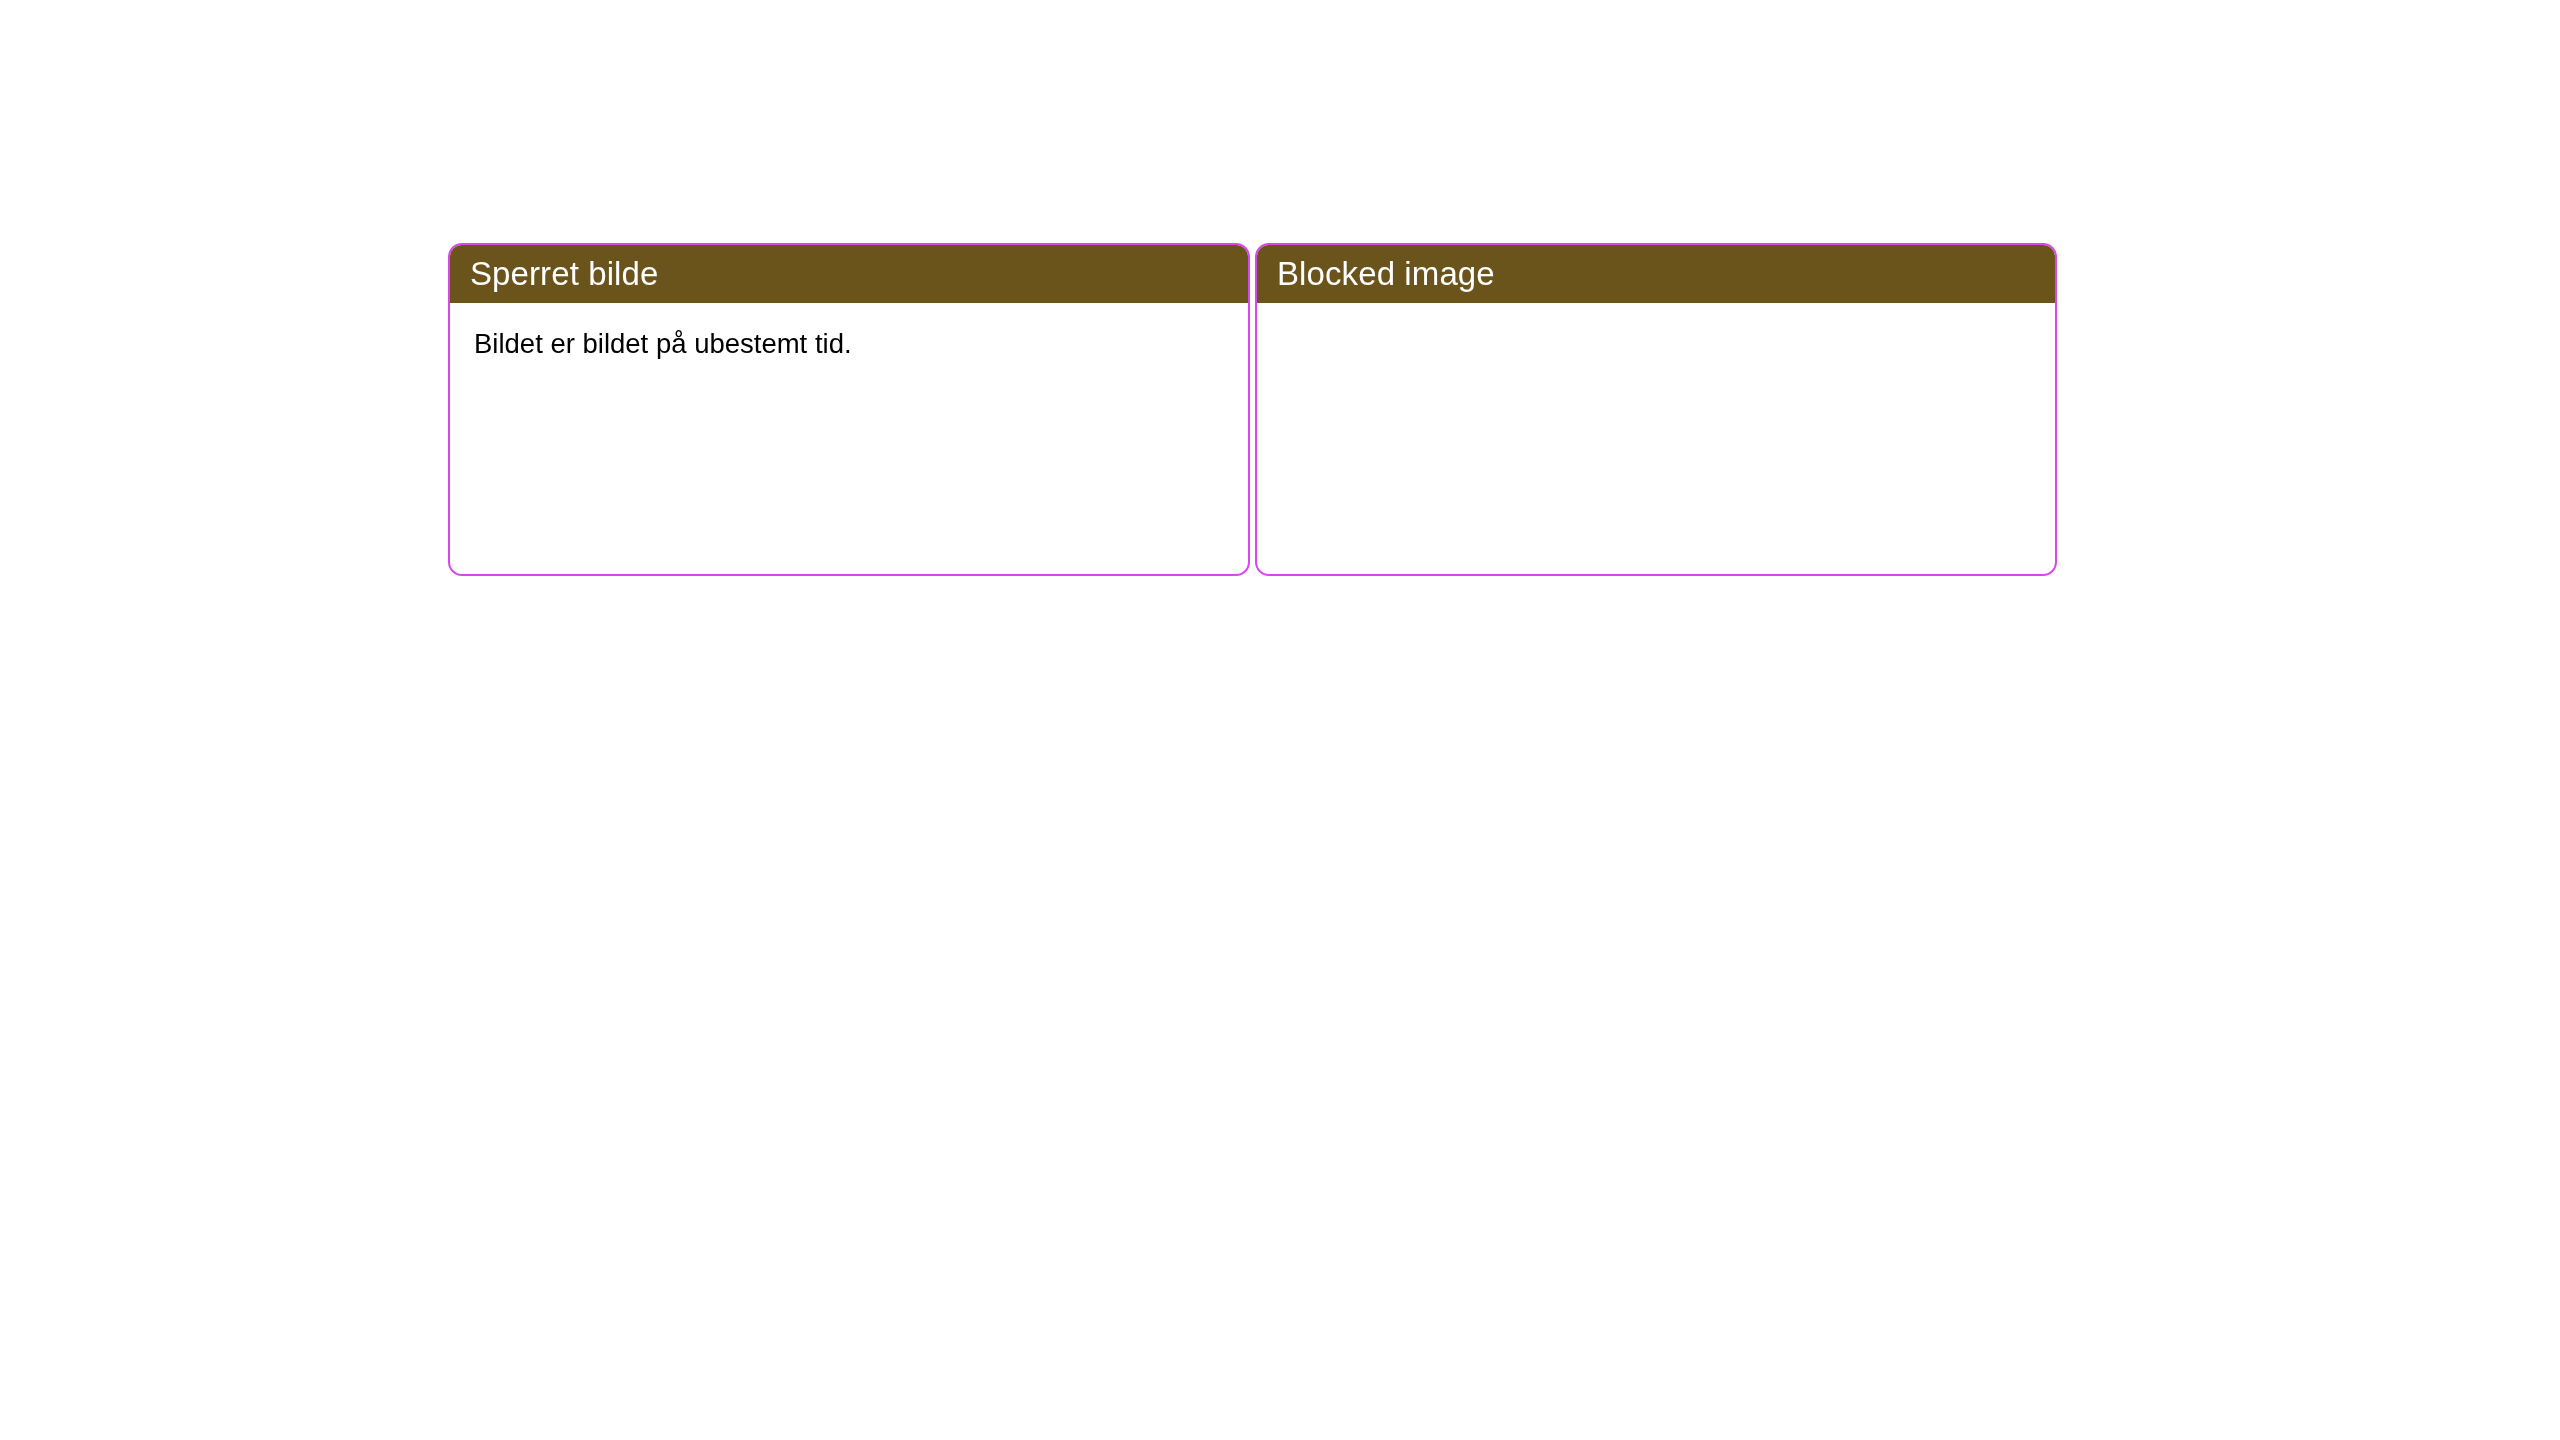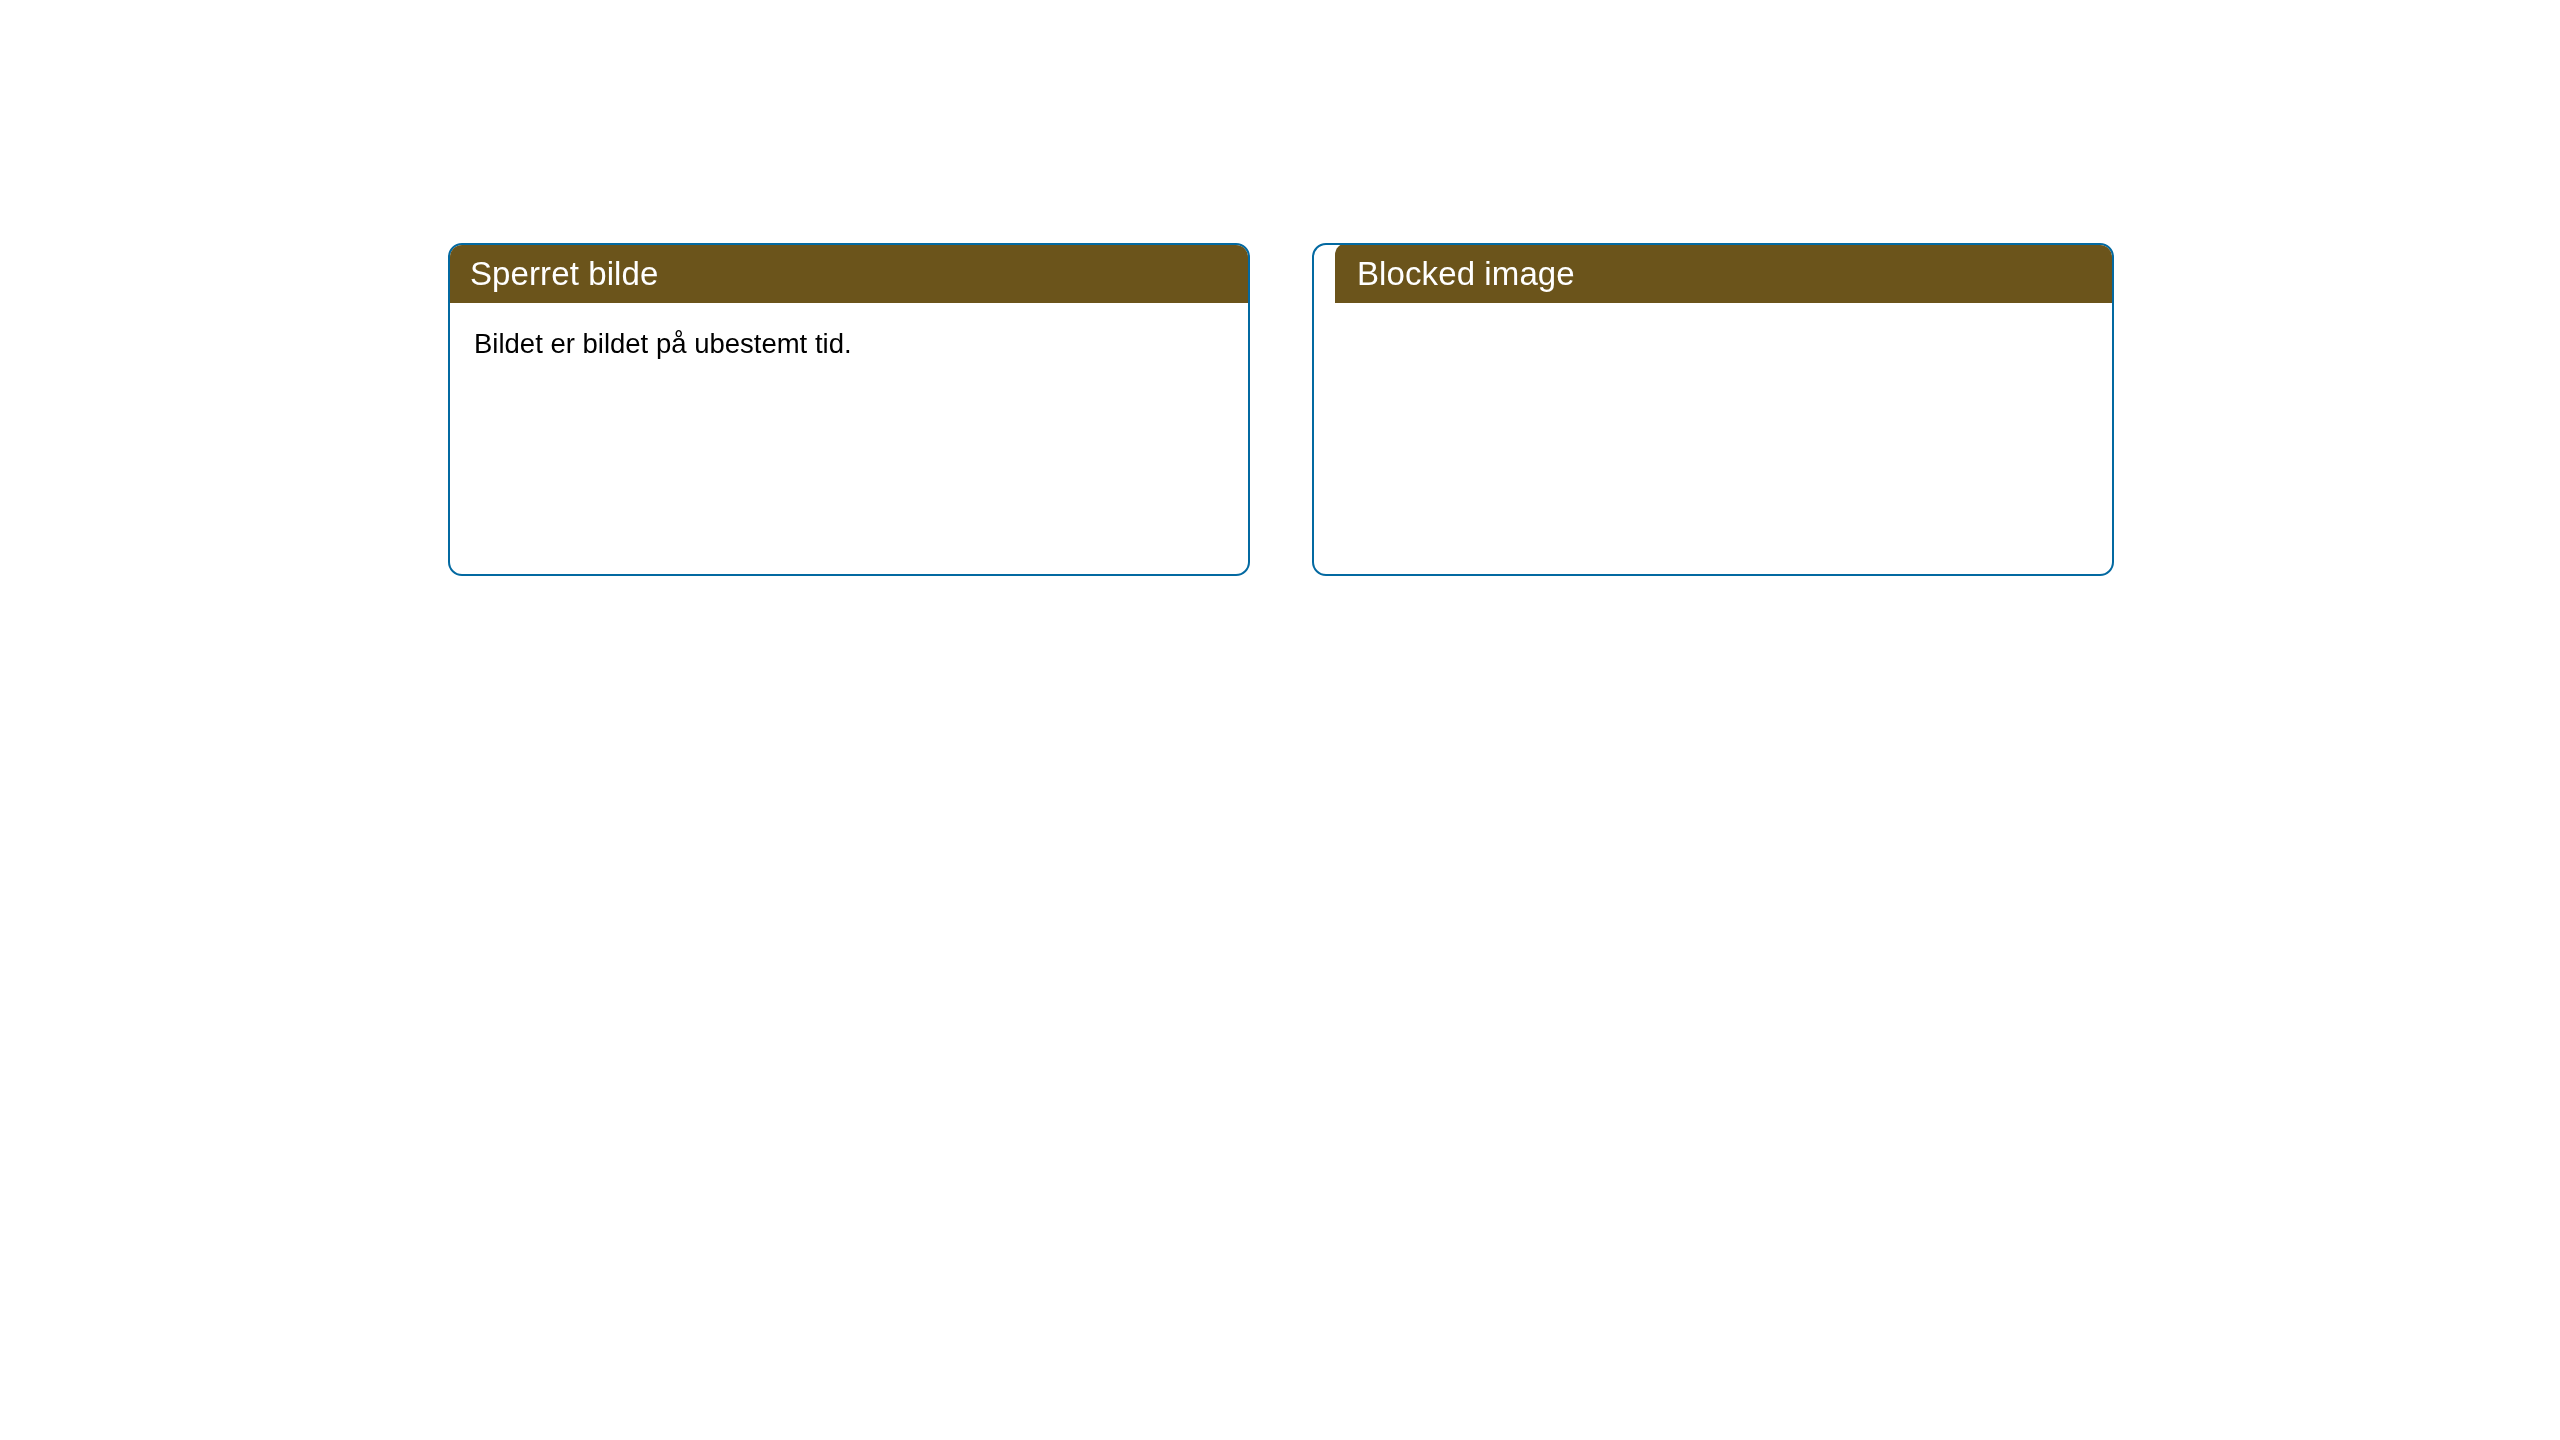--- a/index.html
+++ b/index.html
@@ -19,38 +19,37 @@
     position: relative;
     width: 2560px;
     height: 1440px;
   }
 
   
   .notice-card {
     position: absolute;
     box-sizing: border-box;
     background: #ffffff;
-    border: 2px solid #0369a1;
+    border: 2px solid #d946ef;
     border-radius: 14px;
     overflow: hidden;
   }
 
   #card-no {
     left: 448px;
     top: 243px;
     width: 802px;
     height: 333px;
   }
 
   #card-en {
-    left: 1312px;
+    left: 1255px;
     top: 243px;
     width: 802px;
     height: 333px;
-    padding-left: 23px;
   }
 
   .notice-header {
     box-sizing: border-box;
     height: 60px;
     background: #6b541b;
     margin: -2px -2px 0 -2px;
     border-top-left-radius: 12px;
     border-top-right-radius: 12px;
     display: flex;

